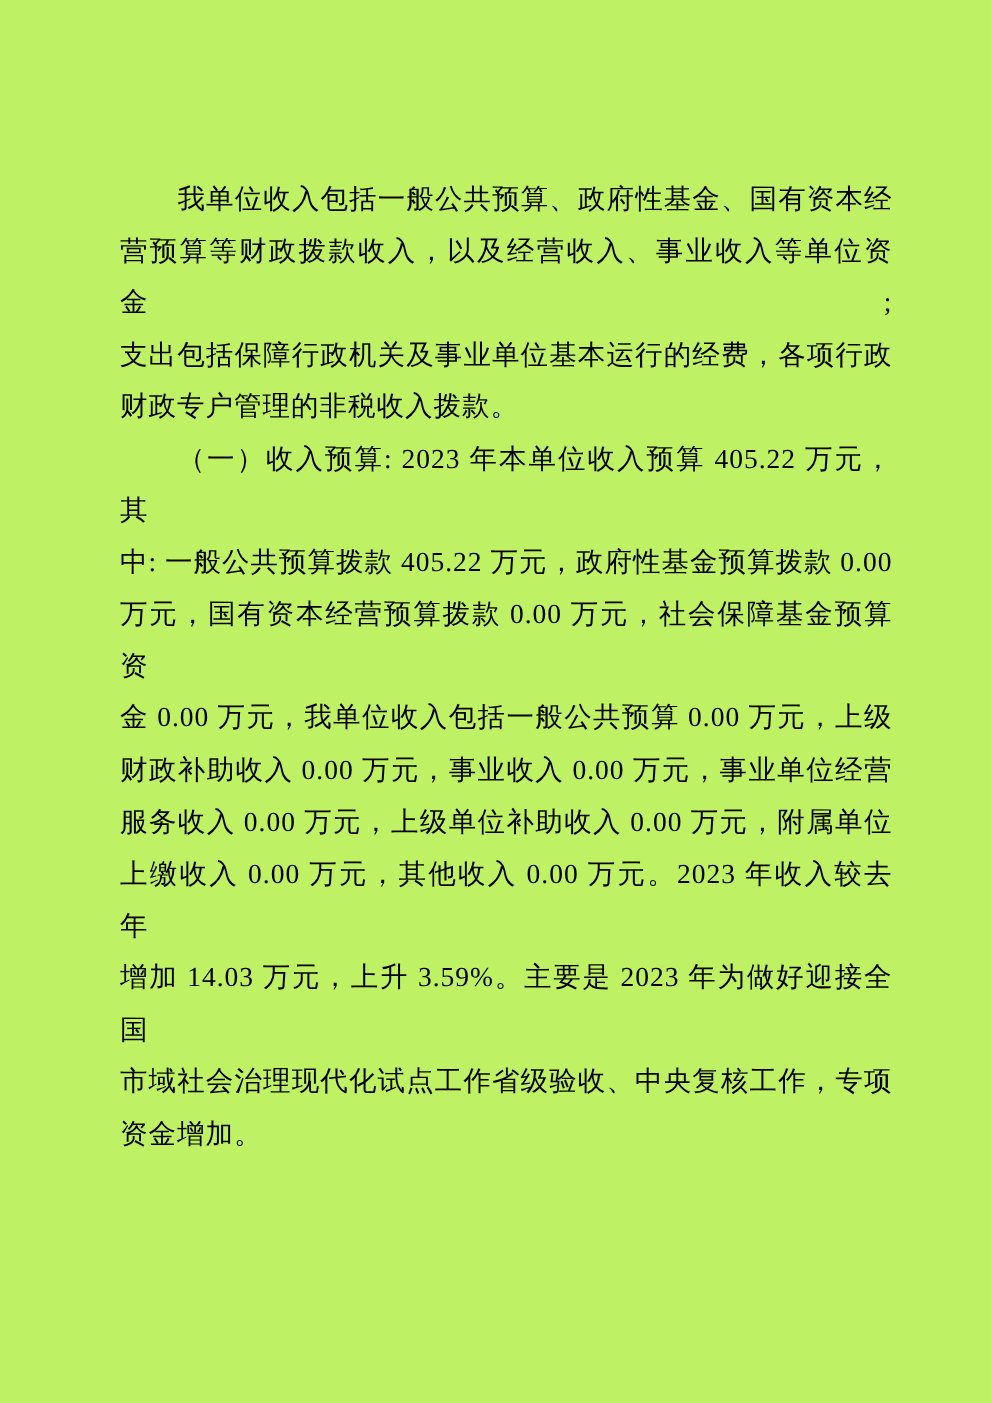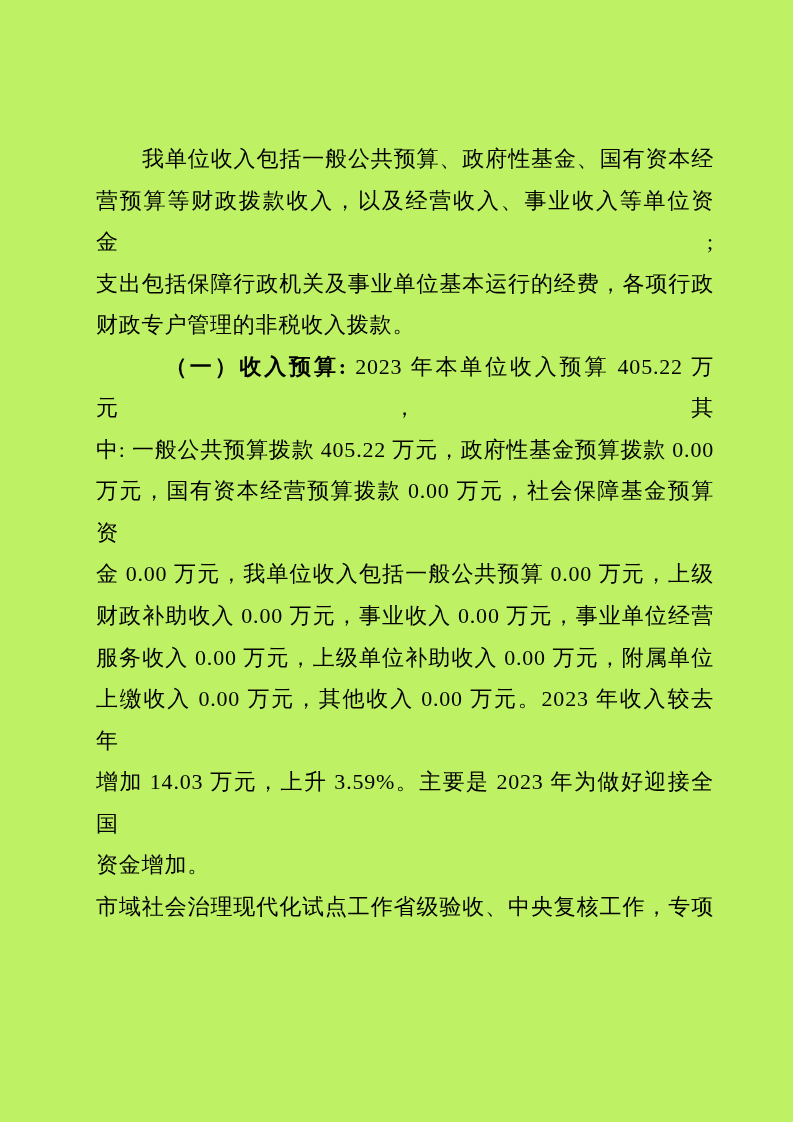--- a/index.html
+++ b/index.html
@@ -31,22 +31,21 @@
     white-space: normal;
     font-weight: 400;
   }
   .line.indent {
     text-indent: 46px;
   }
   .line.para-end {
     text-align-last: left;
   }
   .bold {
-    font-weight: 700;
-    margin-left: 23px;
+    font-weight: 400;
   }
 </style>
 </head>
 <body>
 
 <div class="page">
   <div class="text-block">
 
     <div class="line indent">我单位收入包括一般公共预算、政府性基金、国有资本经</div>
     <div class="line">营预算等财政拨款收入，以及经营收入、事业收入等单位资金;</div>
@@ -54,17 +53,17 @@
     <div class="line para-end">财政专户管理的非税收入拨款。</div>
 
     <div class="line indent"><span class="bold">（一）收入预算:</span><span> 2023 年本单位收入预算 405.22 万元，其</span></div>
     <div class="line">中: 一般公共预算拨款 405.22 万元，政府性基金预算拨款 0.00</div>
     <div class="line">万元，国有资本经营预算拨款 0.00 万元，社会保障基金预算资</div>
     <div class="line">金 0.00 万元，我单位收入包括一般公共预算 0.00 万元，上级</div>
     <div class="line">财政补助收入 0.00 万元，事业收入 0.00 万元，事业单位经营</div>
     <div class="line">服务收入 0.00 万元，上级单位补助收入 0.00 万元，附属单位</div>
     <div class="line">上缴收入 0.00 万元，其他收入 0.00 万元。2023 年收入较去年</div>
     <div class="line">增加 14.03 万元，上升 3.59%。主要是 2023 年为做好迎接全国</div>
+    <div class="line">市域社会治理现代化试点工作省级验收、中央复核工作，专项</div>
     <div class="line para-end">资金增加。</div>
-    <div class="line">市域社会治理现代化试点工作省级验收、中央复核工作，专项</div>
 
   </div>
 </div>
 
 </body></html>

